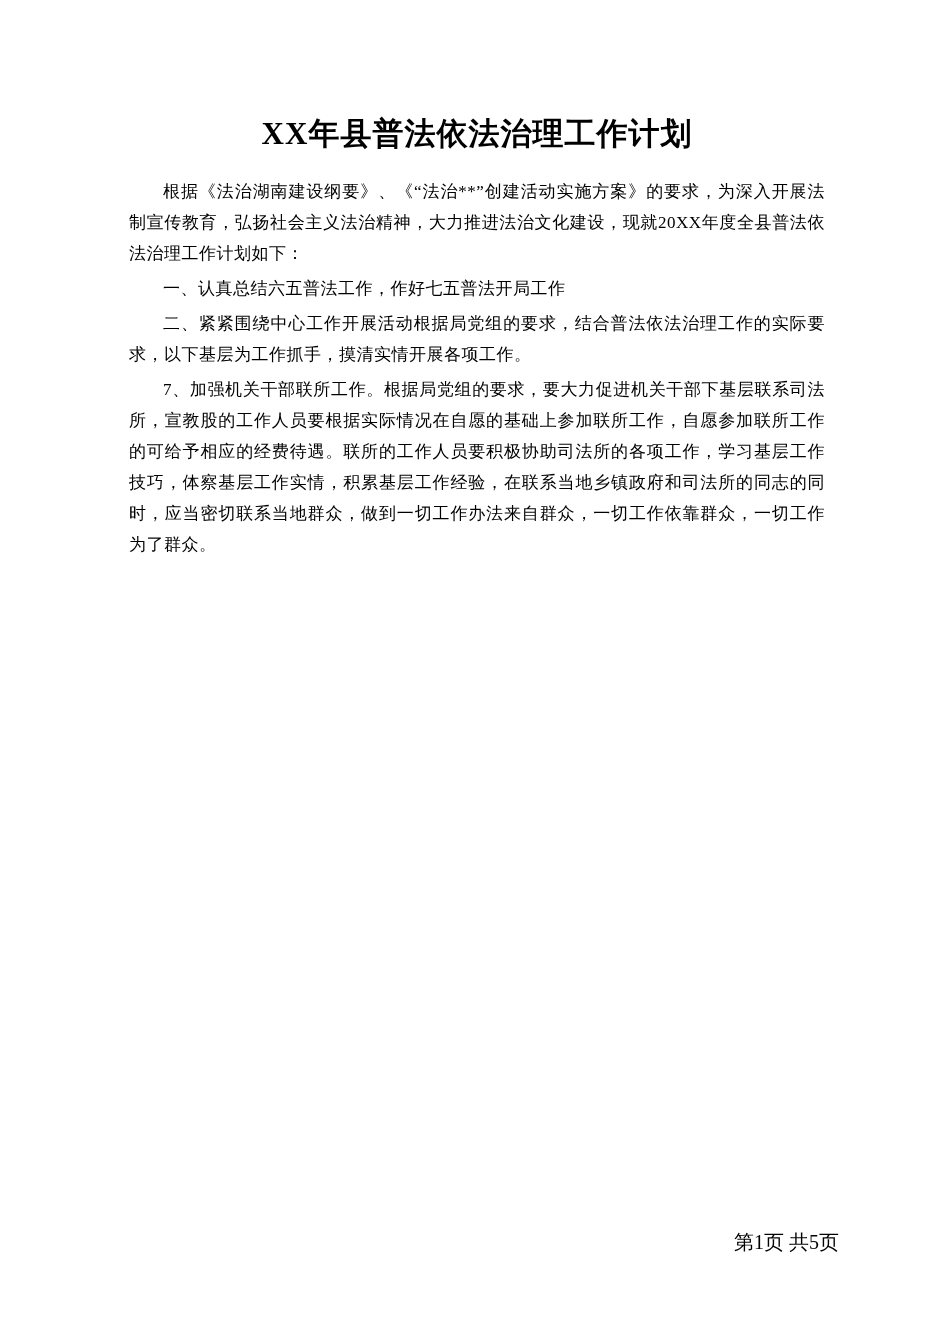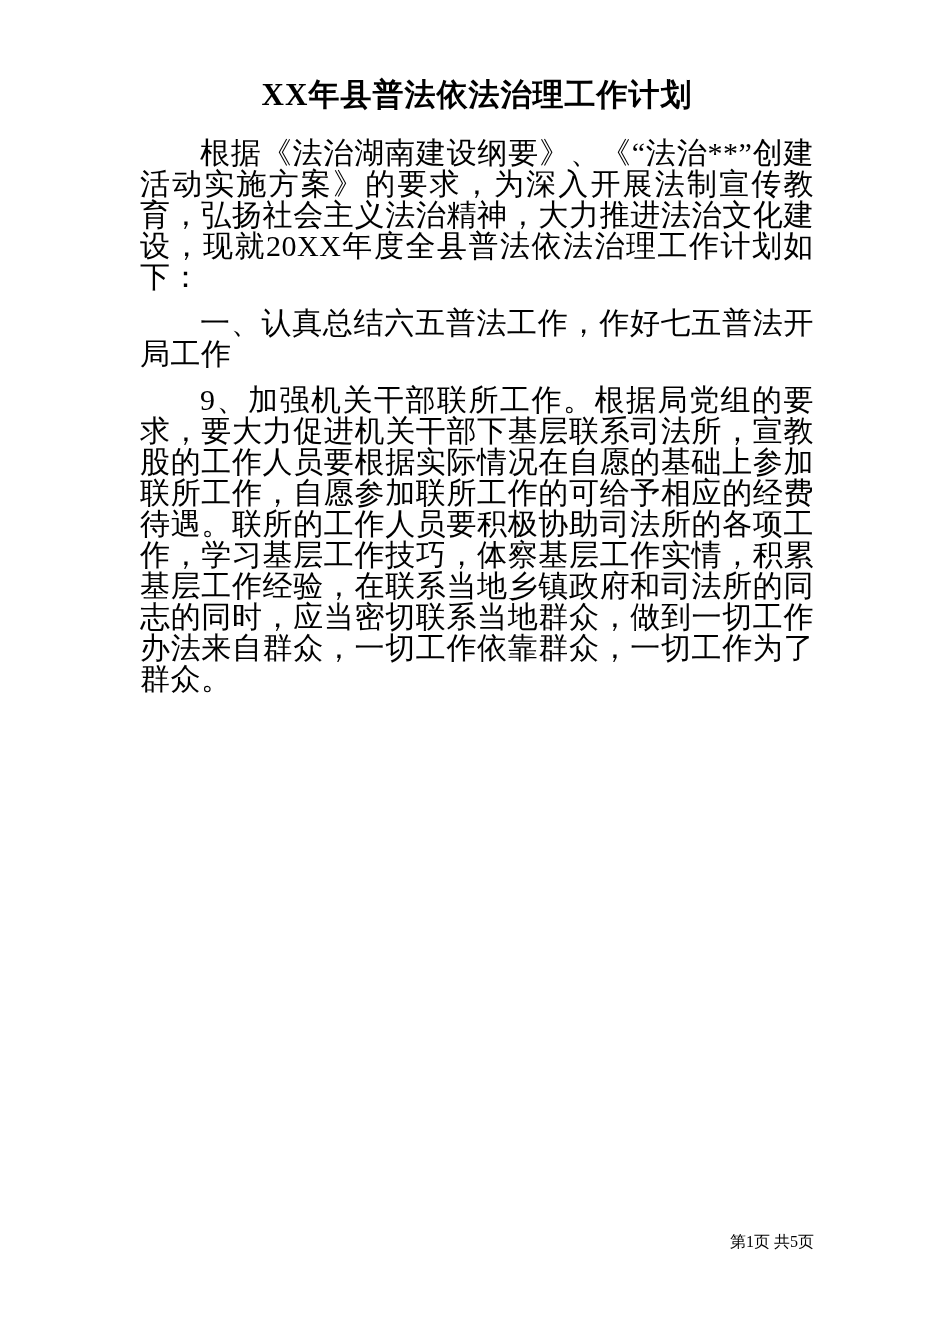--- a/index.html
+++ b/index.html
@@ -6,65 +6,66 @@
     margin: 0;
     padding: 0;
     background: #ffffff;
   }
   .page {
     position: relative;
     width: 950px;
     height: 1344px;
     background: #ffffff;
     box-sizing: border-box;
-    padding: 75px 121px 0 125px;
+    padding: 114px 121px 0 125px;
     font-family: "Liberation Serif", "DejaVu Serif", serif;
     color: #000000;
     overflow: hidden;
   }
   .doc-title {
     margin: 0 0 22px 0;
     text-align: center;
     font-size: 31px;
     font-weight: bold;
     line-height: 40px;
     letter-spacing: 1px;
   }
   .para {
-    margin: 15px;
-    font-size: 30px;
+    margin: 4px;
+    font-size: 17px;
     line-height: 31px;
     text-align: justify;
     text-justify: inter-ideograph;
     text-indent: 2em;
     letter-spacing: 0.5px;
     word-break: break-all;
   }
   .page-footer {
     position: absolute;
-    right: 136px;
+    right: 111px;
     bottom: 92px;
-    font-size: 16px;
+    font-size: 20px;
     line-height: 20px;
     color: #000000;
   }
 </style>
 </head>
 <body>
 
 <div class="page">
 
   <h1 class="doc-title">XX年县普法依法治理工作计划</h1>
 
   <p class="para">根据《法治湖南建设纲要》、《“法治**”创建活动实施方案》的要求，为深入开展法制宣传教育，弘扬社会主义法治精神，大力推进法治文化建设，现就20XX年度全县普法依法治理工作计划如下：</p>
 
   <p class="para">一、认真总结六五普法工作，作好七五普法开局工作</p>
 
 
+  <p class="para">二、紧紧围绕中心工作开展活动根据局党组的要求，结合普法依法治理工作的实际要求，以下基层为工作抓手，摸清实情开展各项工作。</p>
 
-  <p class="para">9、加强机关干部联所工作。根据局党组的要求，要大力促进机关干部下基层联系司法所，宣教股的工作人员要根据实际情况在自愿的基础上参加联所工作，自愿参加联所工作的可给予相应的经费待遇。联所的工作人员要积极协助司法所的各项工作，学习基层工作技巧，体察基层工作实情，积累基层工作经验，在联系当地乡镇政府和司法所的同志的同时，应当密切联系当地群众，做到一切工作办法来自群众，一切工作依靠群众，一切工作为了群众。</p>
+  <p class="para">7、加强机关干部联所工作。根据局党组的要求，要大力促进机关干部下基层联系司法所，宣教股的工作人员要根据实际情况在自愿的基础上参加联所工作，自愿参加联所工作的可给予相应的经费待遇。联所的工作人员要积极协助司法所的各项工作，学习基层工作技巧，体察基层工作实情，积累基层工作经验，在联系当地乡镇政府和司法所的同志的同时，应当密切联系当地群众，做到一切工作办法来自群众，一切工作依靠群众，一切工作为了群众。</p>
 
 
   <div class="page-footer">
     <span>第1页 共5页</span>
   </div>
 
 </div>
 
 </body></html>

